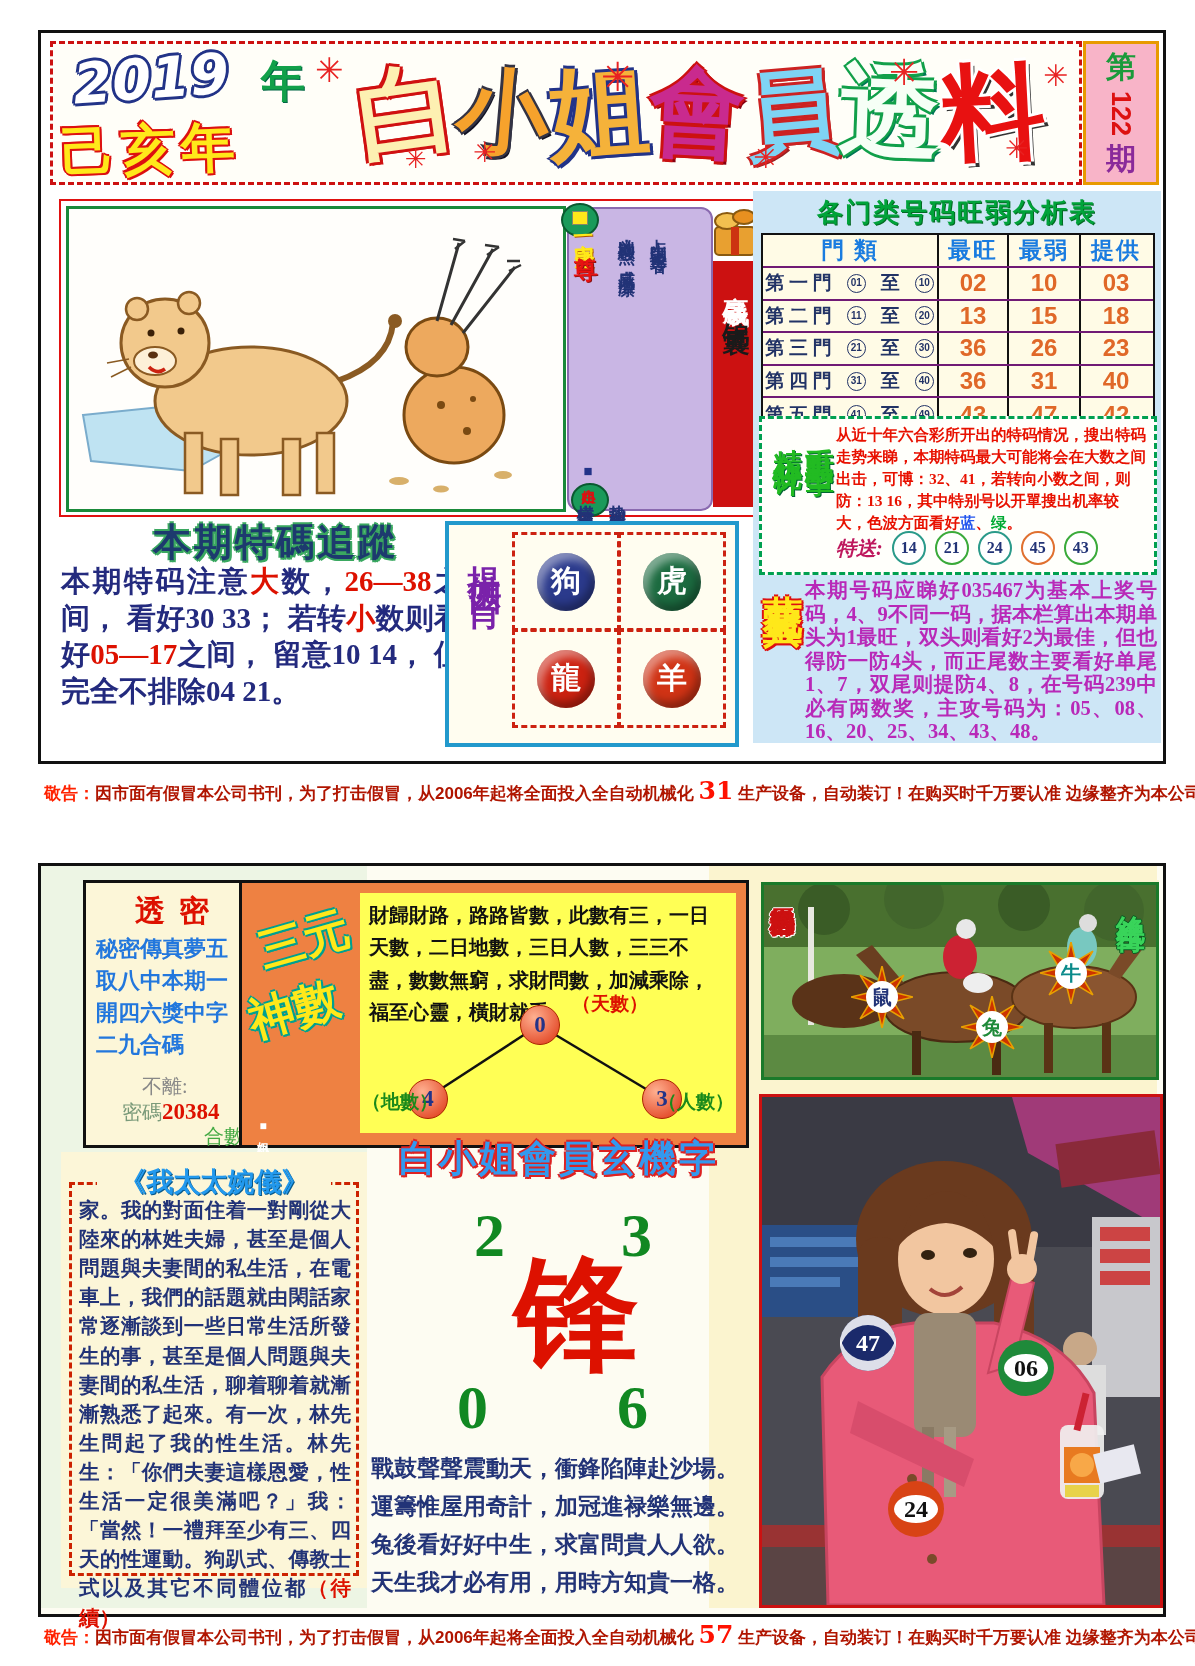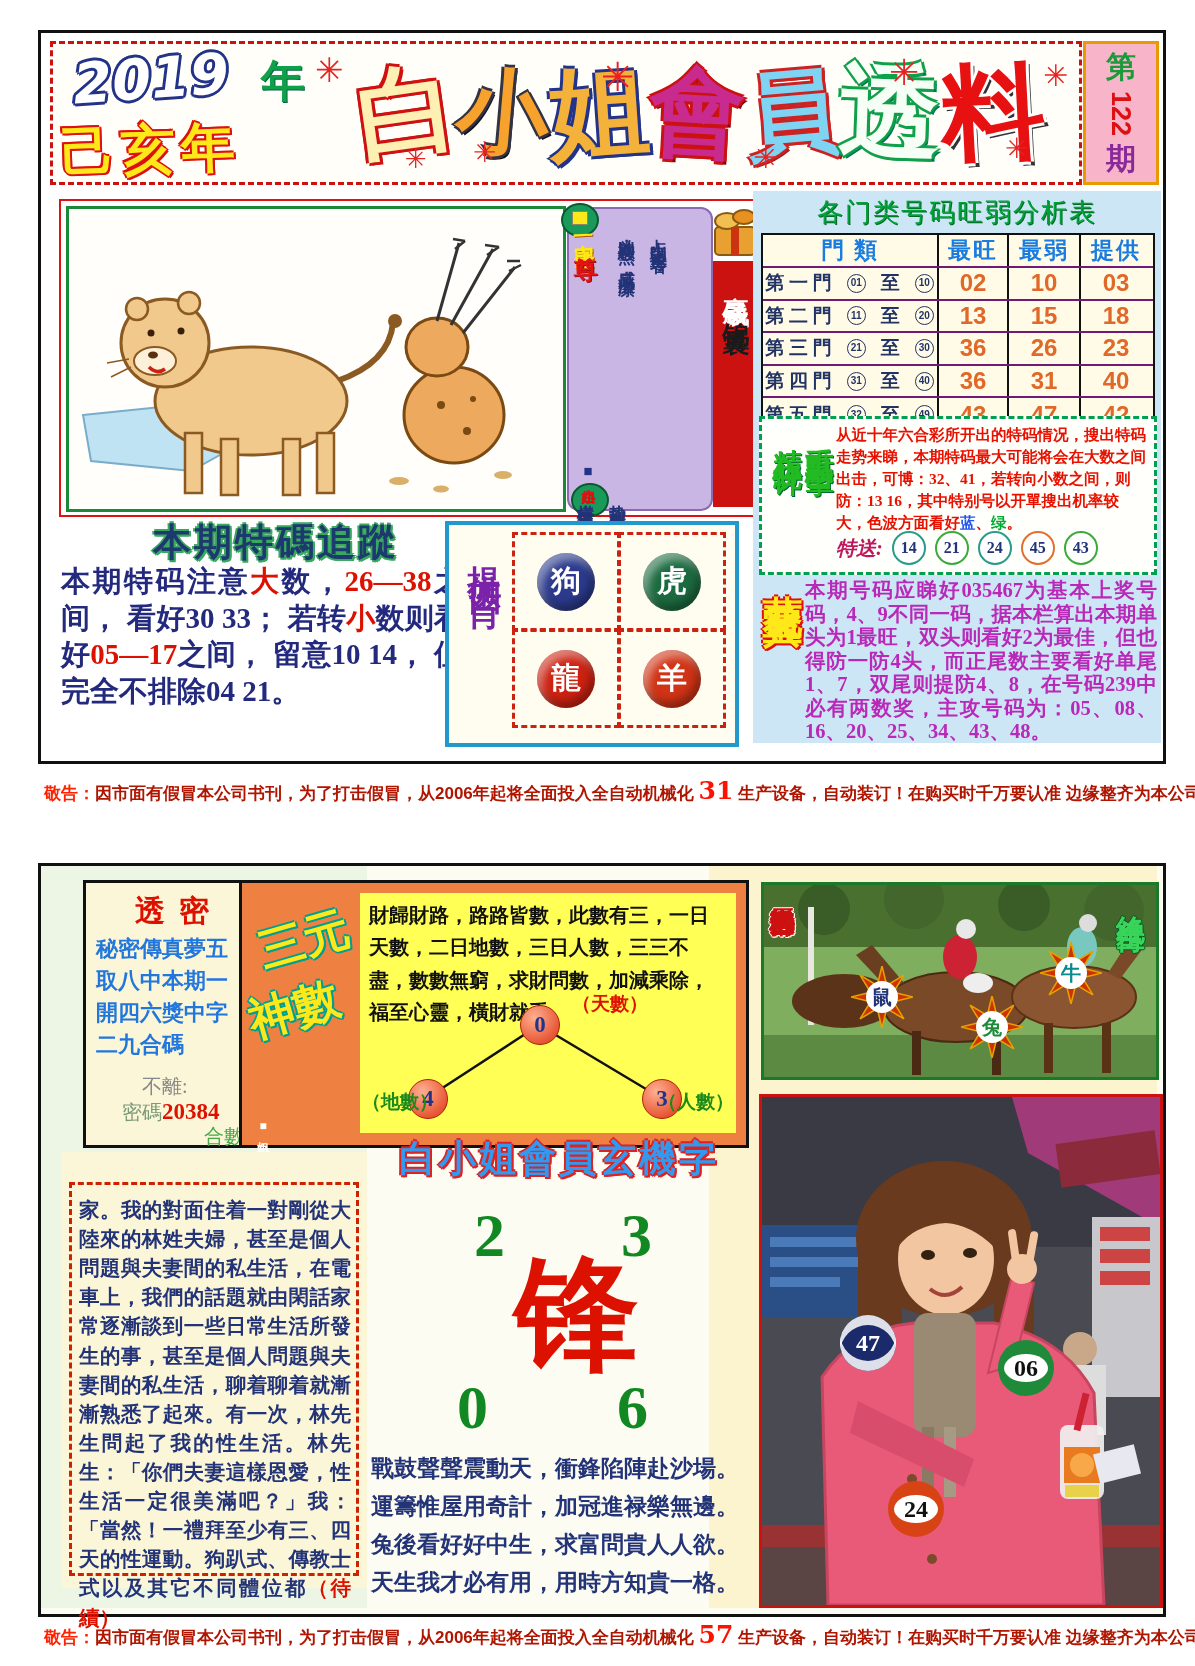--- a/index.html
+++ b/index.html
@@ -63,21 +63,21 @@
   .zod4{position:absolute;left:404px;top:488px;width:286px;height:218px;border:4px solid #2299cc;background:#fffdf0;}
   .zod4-title{position:absolute;left:12px;top:14px;writing-mode:vertical-rl;text-orientation:upright;font-size:34px;font-weight:bold;color:#7a22aa;letter-spacing:10px;}
   .zgrid{position:absolute;left:64px;top:8px;width:212px;height:194px;display:grid;grid-template-columns:1fr 1fr;grid-template-rows:1fr 1fr;}
   .zcell{border:3px dashed #cc2211;margin:-1px;display:flex;align-items:center;justify-content:center;}
   .zball{width:58px;height:58px;border-radius:50%;display:flex;align-items:center;justify-content:center;
          color:#fff;font-weight:bold;font-size:30px;box-shadow:inset -4px -6px 8px rgba(0,0,0,.35), inset 5px 7px 8px rgba(255,255,255,.45);}
   .zb0{background:#2b3a8c;} .zb1{background:#1c6b40;} .zb2{background:#cc2211;} .zb3{background:#d03315;}
 
   
   .rcol{position:absolute;left:712px;top:158px;width:408px;height:552px;background:#cde6f6;}
-  .an-title{position:absolute;left:0;top:4px;width:100%;text-align:center;font-size:26px;font-weight:normal;color:#00a33a;letter-spacing:2px;text-shadow:1px 1px #046a24;}
+  .an-title{position:absolute;left:0;top:4px;width:100%;text-align:center;font-size:26px;font-weight:bold;color:#00a33a;letter-spacing:2px;text-shadow:1px 1px #046a24;}
   .antable{position:absolute;left:8px;top:42px;width:390px;height:196px;border:2px solid #111;background:#fffbe6;display:grid;grid-template-rows:repeat(6,1fr);}
   .trow{display:grid;grid-template-columns:176px 70px 72px 70px;border-bottom:2px solid #701a75;}
   .trow:last-child{border-bottom:none;}
   .tcell{display:flex;align-items:center;justify-content:center;border-right:2px solid #111;font-weight:bold;}
   .tcell:last-child{border-right:none;}
   .th{color:#1a7ce0;font-size:23px;letter-spacing:2px;}
   .gate{color:#223366;font-size:19px;gap:14px;}
   .circ{display:inline-flex;width:17px;height:17px;border:1.5px solid #223366;border-radius:50%;align-items:center;justify-content:center;
         font:bold 10px/1 "Liberation Sans",sans-serif;margin:0 1px;}
   .val{color:#e06828;font-size:24px;font-family:"Liberation Sans","DejaVu Sans",sans-serif;}
@@ -327,21 +327,21 @@
               <span>至</span>
               <span class="circ">40</span>
             </div>
           <div class="tcell val">36</div>
           <div class="tcell val">31</div>
           <div class="tcell val">40</div>
         </div>
         <div class="trow">
           <div class="tcell gate">
               <span>第 五 門</span>
-              <span class="circ">32</span>
+              <span class="circ">41</span>
               <span>至</span>
               <span class="circ">49</span>
             </div>
           <div class="tcell val">43</div>
           <div class="tcell val">47</div>
           <div class="tcell val">42</div>
         </div>
       </div>
 
       <div class="focus">
@@ -444,20 +444,21 @@
       <div class="badge" style="left:285px;top:62px;">
         <svg width="62" height="62" viewBox="0 0 60 60">
             <path d="M60,30 41.1,34.6 51.2,51.2 34.6,41.1 30,60 25.4,41.1 8.8,51.2 18.9,34.6 0,30 18.9,25.4 8.8,8.8 25.4,18.9 30,0 34.6,18.9 51.2,8.8 41.1,25.4 Z" fill="#cc3300" stroke="#e8a000" stroke-width="1.5"></path>
           </svg>
         <span class="bch bc2">牛</span>
       </div>
     </div>
 
     <div class="story">
       <div class="dash"></div>
+      <div class="ti">《我太太婉儀》</div>
       <div class="bo"><span>家。我的對面住着一對剛從大陸來的林姓夫婦，甚至是個人問題與夫妻間的私生活，在電車上，我們的話題就由閑話家常逐漸談到一些日常生活所發生的事，甚至是個人問題與夫妻間的私生活，聊着聊着就漸漸熟悉了起來。有一次，林先生問起了我的性生活。林先生：「你們夫妻這樣恩愛，性生活一定很美滿吧？」我：「當然！一禮拜至少有三、四天的性運動。狗趴式、傳教士式以及其它不同體位都</span><span class="tbc">（待續）</span></div>
     </div>
 
     <div class="mystery">
       <div class="my-title">白小姐會員玄機字</div>
       <span class="my-num" style="left:105px;top:100px;">2</span>
       <span class="my-num" style="left:252px;top:100px;">3</span>
       <span class="my-num" style="left:88px;top:272px;">0</span>
       <span class="my-num" style="left:248px;top:272px;">6</span>
       <span class="my-char">锋</span>

